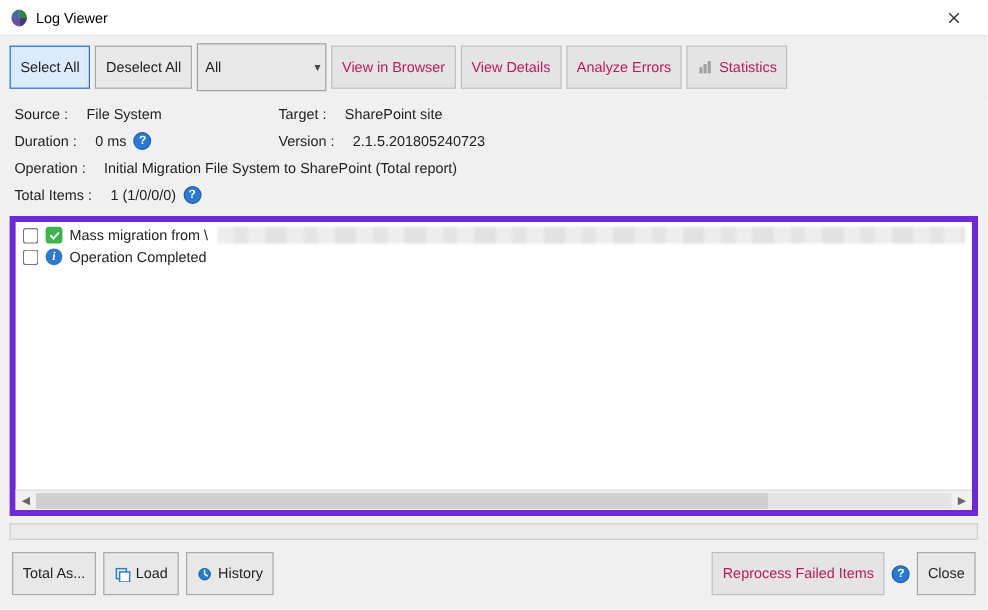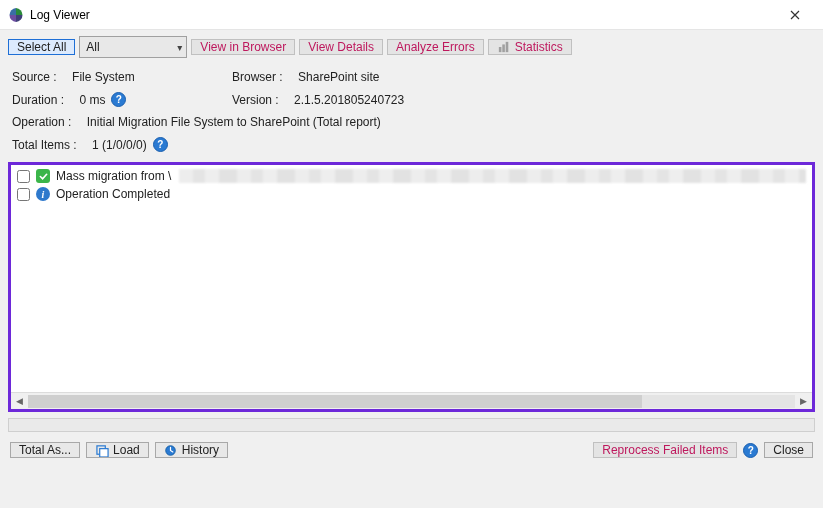--- a/index.html
+++ b/index.html
@@ -35,34 +35,34 @@
     padding: 0;
   }
 
   .toolbar-row {
     display: flex; align-items: center;
     gap: 4px;
     padding: 6px 10px 6px 8px;
     background: #f0f0f0;
   }
   .btn {
-    height: 16px;
+    height: 36px;
     padding: 0 8px;
     border: 1px solid #a8a8a8;
     background: #e8e8e8;
     font-size: 12px;
     color: #222;
     display: inline-flex; align-items: center; justify-content: center;
     cursor: default;
     gap: 4px;
   }
   .btn.selected { border-color: #1e6fd6; background: #dceafd; }
   .btn.disabled { color: #be185d; background: #e4e4e4; border-color: #c0c0c0; text-align: center; }
   .select {
-    height: 22px; width: 108px;
+    height: 40px; width: 108px;
     border: 1px solid #a0a0a0;
     background: #e8e8e8;
     display: flex; align-items: center; justify-content: space-between;
     padding: 0 4px 0 6px; font-size: 12px;
   }
   .select .chev { font-size: 10px; color: #444; }
   .btn .ico { width: 14px; height: 14px; display: inline-flex; align-items: center; justify-content: center; }
 
   .meta {
     display: grid;
@@ -76,21 +76,21 @@
   .helpdot {
     width: 15px; height: 15px; border-radius: 50%;
     background: #2a7ad2; color: #fff; font-size: 10px; font-weight: bold;
     display: inline-flex; align-items: center; justify-content: center;
     border: 1px solid #1a5faf;
   }
 
   .list-area {
     margin: 0 8px;
     background: #fff;
-    border: 3px solid #6d28d9;
+    border: 5px solid #6d28d9;
     height: 250px;
     display: flex; flex-direction: column;
   }
   .list-body { flex: 1; overflow: hidden; padding: 2px 2px 0 2px; }
   .row {
     display: flex; align-items: center; gap: 6px;
     height: 18px; padding: 0 4px;
     font-size: 12px;
   }
   .row input[type=checkbox] { width: 13px; height: 13px; margin: 0; }
@@ -155,20 +155,21 @@
       <svg viewBox="0 0 10 10" width="10" height="10">
           <path d="M1 1 L9 9 M9 1 L1 9" stroke="currentColor" stroke-width="1.2"></path>
         </svg>
     </div>
   </div>
 
   <div class="content">
 
     <div class="toolbar-row">
       <button class="btn selected">Select All</button>
+      <button class="btn">Deselect All</button>
       <div class="select">
         <span>All</span>
         <span class="chev">▾</span>
       </div>
       <button class="btn disabled">View in Browser</button>
       <button class="btn disabled">View Details</button>
       <button class="btn disabled">Analyze Errors</button>
       <button class="btn disabled">
         <span class="ico">
           <svg viewBox="0 0 14 14" width="12" height="12">
@@ -180,21 +181,21 @@
         <span>Statistics</span>
       </button>
     </div>
 
     <div class="meta">
       <div class="cell">
         <span>Source :</span>&nbsp;<span>File System</span>
       </div>
 
       <div class="cell">
-        <span>Browser :</span>&nbsp;<span>SharePoint site</span>
+        <span>Target :</span>&nbsp;<span>SharePoint site</span>
       </div>
       <div class="cell">
         <span>Duration :</span>&nbsp;<span>0 ms</span>
         <span class="helpdot">?</span>
       </div>
 
       <div class="cell">
         <span>Version :</span>&nbsp;<span>2.1.5.201805240723</span>
       </div>
       <div class="cell">

